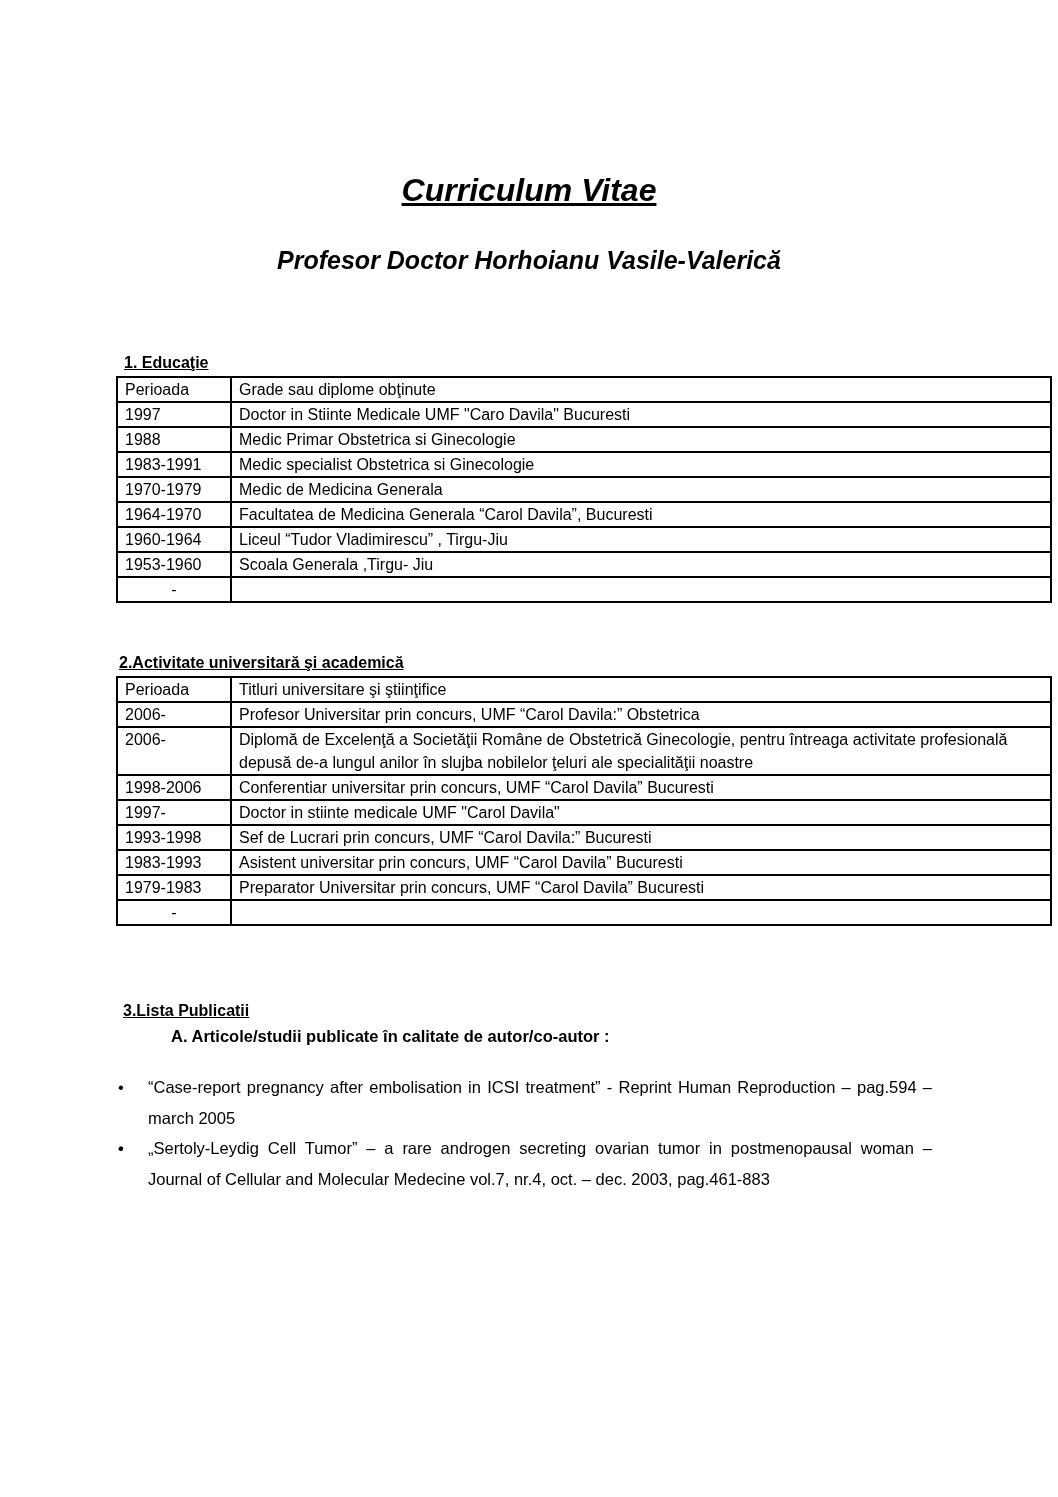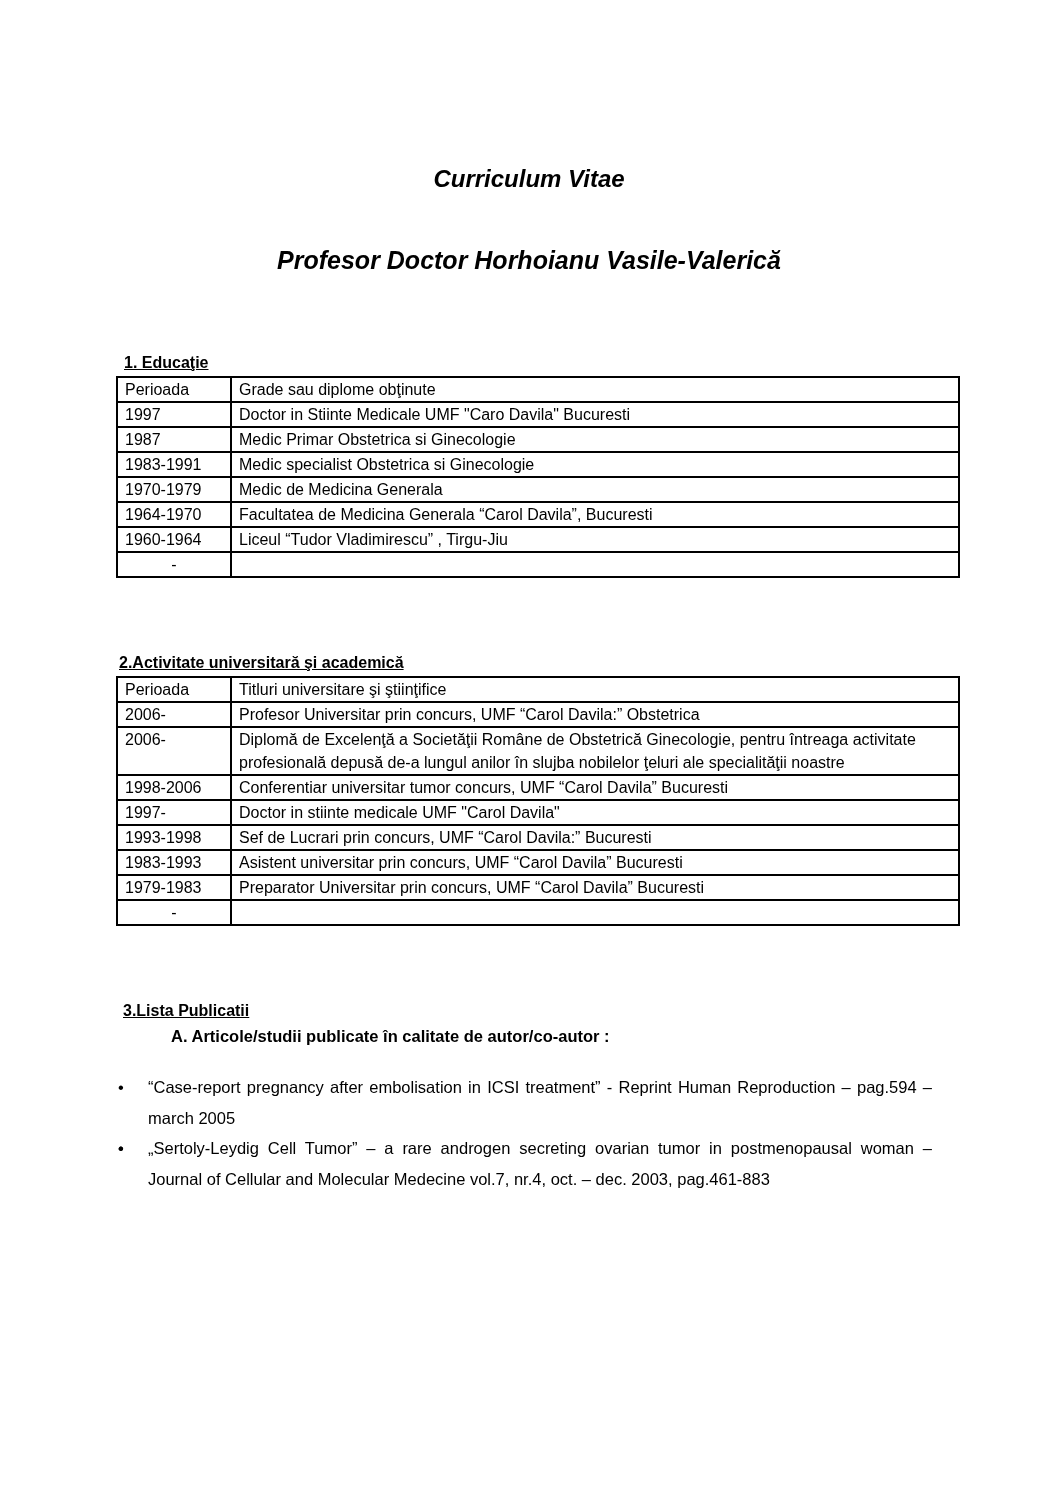--- a/index.html
+++ b/index.html
@@ -1,23 +1,23 @@
 <!DOCTYPE html>
 <html><head>
 <meta charset="utf-8">
 <style>
   html, body { margin: 0; padding: 0; background: #ffffff; }
   body { width: 1058px; height: 1497px; position: relative; overflow: hidden;
          font-family: "Liberation Sans", "DejaVu Sans", sans-serif; color: #000; }
   .title { position: absolute; left: 0; width: 1058px; text-align: center;
            font-weight: bold; font-style: italic; }
-  .cv-title { top: 165px; font-size: 24px; }
+  .cv-title { top: 172px; font-size: 32px; text-decoration: underline; }
   .name-title { top: 246px; font-size: 25px; }
   .section-heading { position: absolute; font-size: 16px; font-weight: bold; text-decoration: underline; }
-  table.cv { position: absolute; left: 116px; width: 844px; border-collapse: collapse; font-size: 16px; }
+  table.cv { position: absolute; left: 116px; width: 936px; border-collapse: collapse; font-size: 16px; }
   table.cv td { border: 2px solid #000; padding: 0 7px; height: 21px; line-height: 23px; vertical-align: top; }
   table.cv td.period { width: 98px; }
   table.cv td.center { text-align: center; }
   .subhead { position: absolute; left: 123px; top: 1027px; font-size: 16.5px; font-weight: bold; margin-left: 48px; }
   ul.pubs { position: absolute; left: 112px; top: 1072px; width: 820px; margin: 0; padding: 0; list-style: none; font-size: 16.5px; }
   ul.pubs li { position: relative; padding-left: 36px; line-height: 30.5px; text-align: justify; margin-bottom: 0; }
   ul.pubs li .bullet { position: absolute; left: 6px; top: 0; }
 </style>
 </head>
 <body>
@@ -30,38 +30,42 @@
   <tbody>
       <tr>
     <td class="period">Perioada</td>
     <td>Grade sau diplome obţinute</td>
   </tr>
   <tr>
         <td class="period">1997</td>
         <td>Doctor in Stiinte Medicale UMF "Caro Davila" Bucuresti</td>
       </tr>
   <tr>
-        <td class="period">1987</td>
+        <td class="period">1988</td>
         <td>Medic Primar Obstetrica si Ginecologie</td>
       </tr>
   <tr>
         <td class="period">1983-1991</td>
         <td>Medic specialist Obstetrica si Ginecologie</td>
       </tr>
   <tr>
         <td class="period">1970-1979</td>
         <td>Medic de Medicina Generala</td>
       </tr>
   <tr>
         <td class="period">1964-1970</td>
         <td>Facultatea de Medicina Generala “Carol Davila”, Bucuresti</td>
       </tr>
   <tr>
         <td class="period">1960-1964</td>
         <td>Liceul “Tudor Vladimirescu” , Tirgu-Jiu</td>
+      </tr>
+  <tr>
+        <td class="period">1953-1960</td>
+        <td>Scoala Generala ,Tirgu- Jiu</td>
       </tr>
   <tr>
         <td class="period center">-</td>
         <td></td>
       </tr>
 </tbody>
   </table>
 
 <div class="section-heading" style="left:119px; top:654px;">2.Activitate universitară şi academică</div>
 <table class="cv" style="top:676px;">
@@ -73,21 +77,21 @@
   <tr>
         <td class="period">2006-</td>
         <td>Profesor Universitar prin concurs, UMF “Carol Davila:” Obstetrica</td>
       </tr>
   <tr>
         <td class="period">2006-</td>
         <td>Diplomă de Excelenţă a Societăţii Române de Obstetrică Ginecologie,  pentru întreaga activitate profesională depusă de-a lungul anilor în slujba nobilelor ţeluri ale specialităţii noastre</td>
       </tr>
   <tr>
         <td class="period">1998-2006</td>
-        <td>Conferentiar universitar tumor concurs, UMF “Carol Davila” Bucuresti</td>
+        <td>Conferentiar universitar prin concurs, UMF “Carol Davila” Bucuresti</td>
       </tr>
   <tr>
         <td class="period">1997-</td>
         <td>Doctor in stiinte medicale UMF "Carol Davila"</td>
       </tr>
   <tr>
         <td class="period">1993-1998</td>
         <td>Sef de Lucrari prin concurs, UMF “Carol Davila:” Bucuresti</td>
       </tr>
   <tr>

